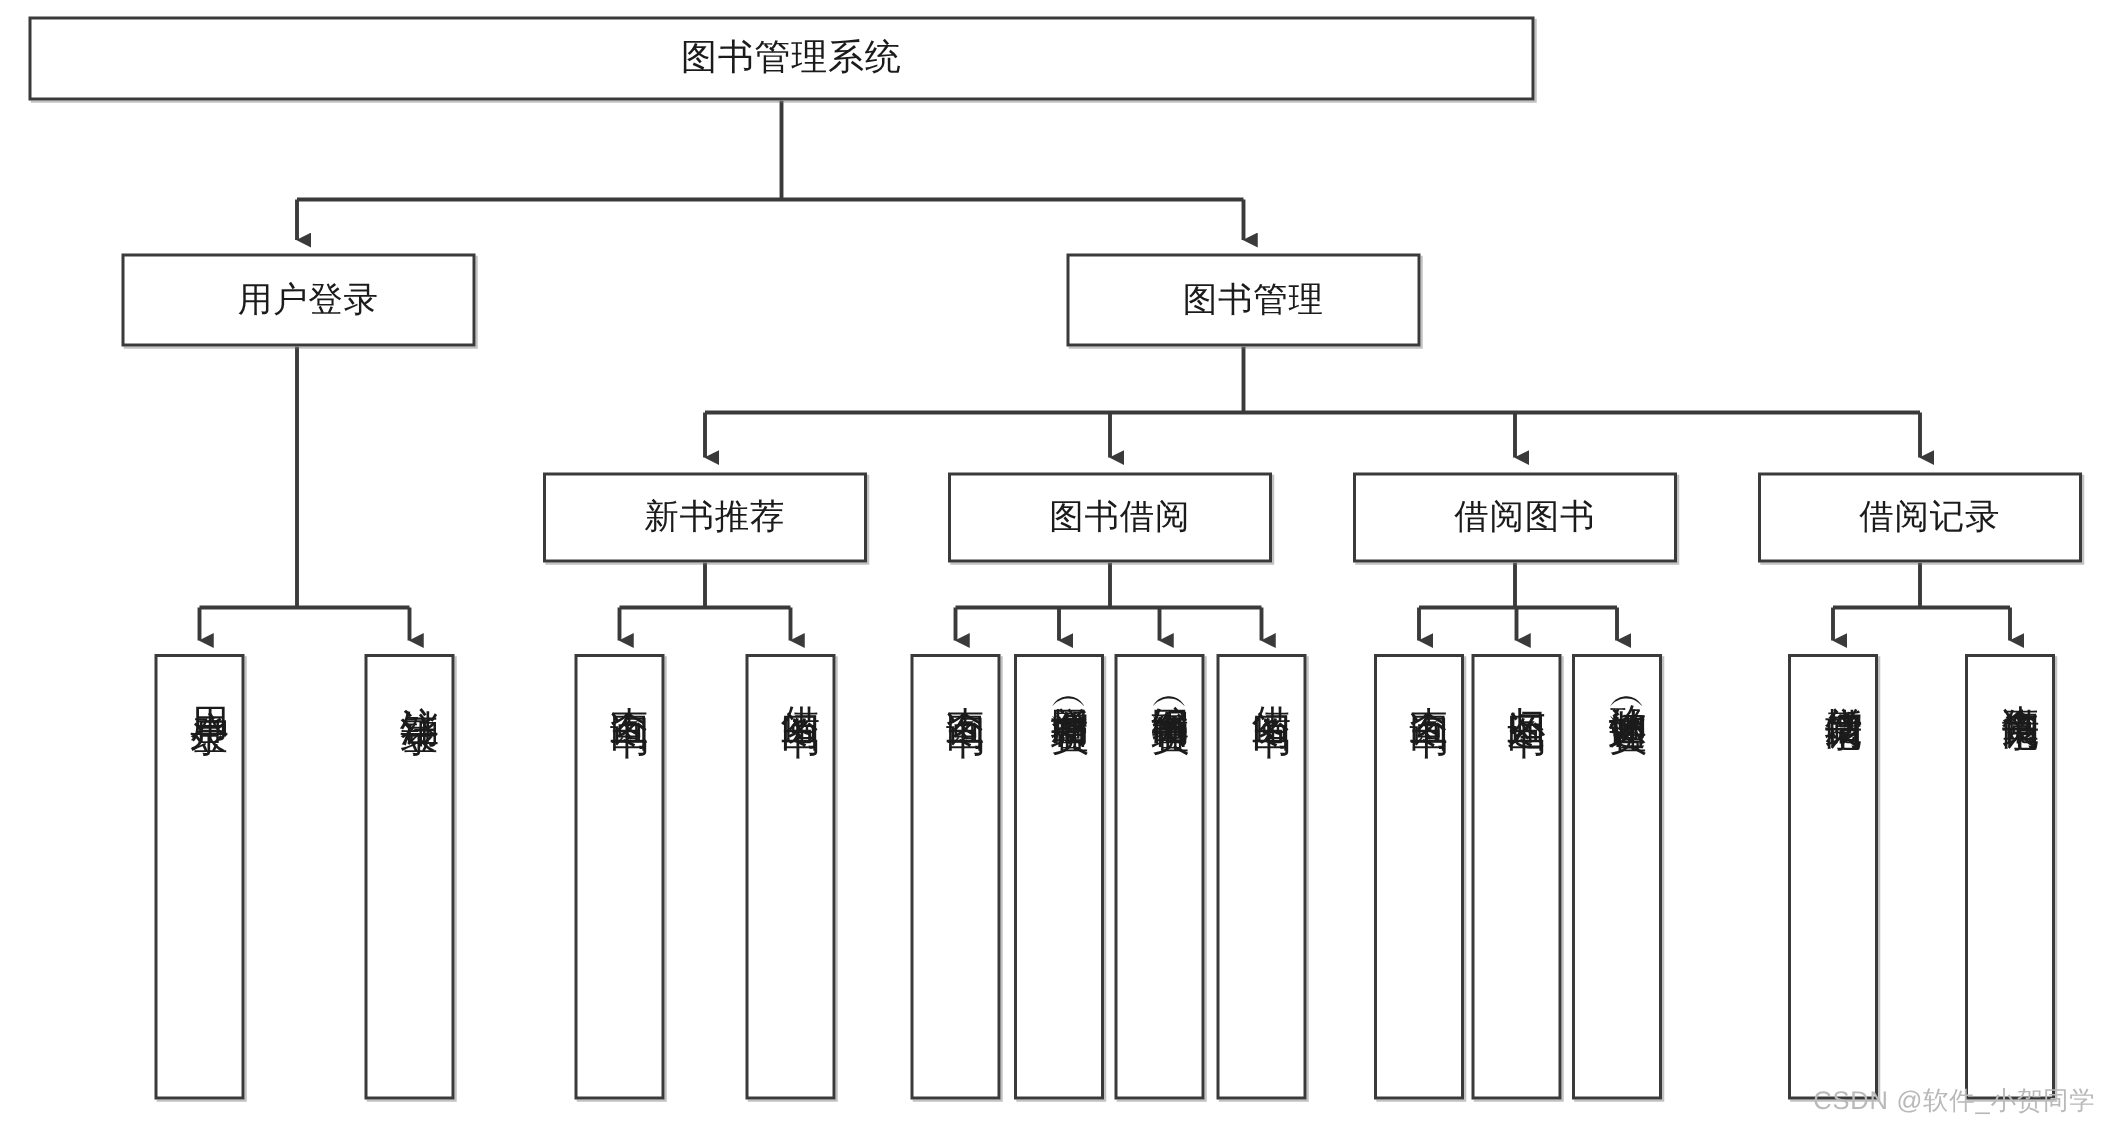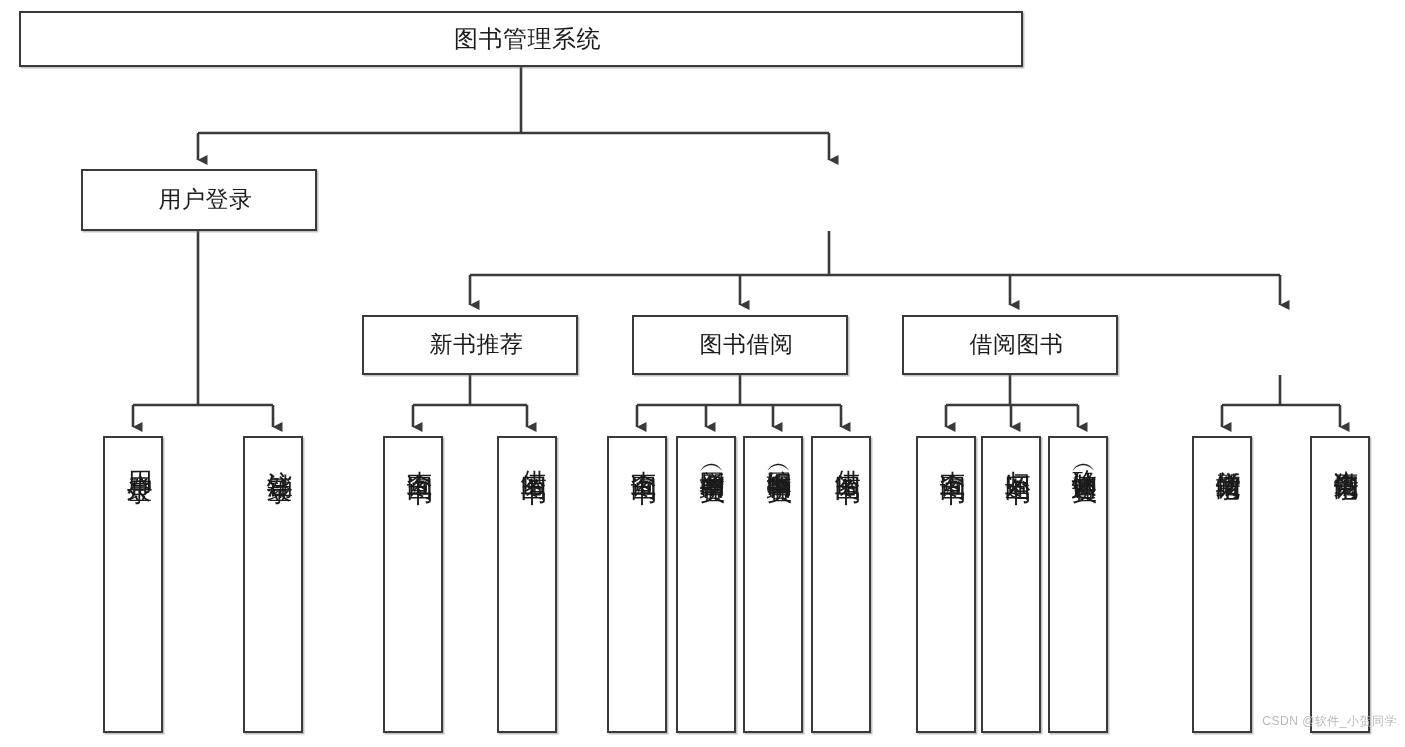--- a/index.html
+++ b/index.html
@@ -63,22 +63,22 @@
     font-size: 26px;
     line-height: 1.05;
     letter-spacing: 3px;
     white-space: nowrap;
   }
   .node.v.tall .lbl { font-size: 25px; letter-spacing: 1.5px; }
 
   #watermark {
     position: absolute;
     right: 8px;
-    bottom: 17px;
-    font-size: 12px;
+    bottom: 2px;
+    font-size: 17px;
     color: #b9b9b9;
     white-space: nowrap;
     z-index: 5;
     letter-spacing: 0.5px;
   }
 </style>
 </head>
 <body>
 
 <div id="canvas">
@@ -133,30 +133,36 @@
     </g>
   </svg>
 
   <div class="node h" id="node-root" style="left:19px; top:11px; width:1004px; height:56px;">
     <span class="lbl">图书管理系统</span>
   </div>
 
   <div class="node h" style="left:81px; top:169px; width:236px; height:62px;">
     <span class="lbl">用户登录</span>
   </div>
+  <div class="node h" style="left:711px; top:169px; width:236px; height:62px;">
+    <span class="lbl">图书管理</span>
+  </div>
 
   <div class="node h" style="left:632px; top:315px; width:216px; height:60px;">
     <span class="lbl">图书借阅</span>
   </div>
   <div class="node h" style="left:362px; top:315px; width:216px; height:60px;">
     <span class="lbl">新书推荐</span>
   </div>
   <div class="node h" style="left:902px; top:315px; width:216px; height:60px;">
     <span class="lbl">借阅图书</span>
   </div>
+  <div class="node h" style="left:1172px; top:315px; width:216px; height:60px;">
+    <span class="lbl">借阅记录</span>
+  </div>
 
   <div class="node v" style="left:103px; top:436px; width:60px; height:297px;">
     <span class="lbl">用户登录</span>
   </div>
   <div class="node v" style="left:243px; top:436px; width:60px; height:297px;">
     <span class="lbl">注销登录</span>
   </div>
 
   <div class="node v" style="left:383px; top:436px; width:60px; height:297px;">
     <span class="lbl">查询图书</span>

